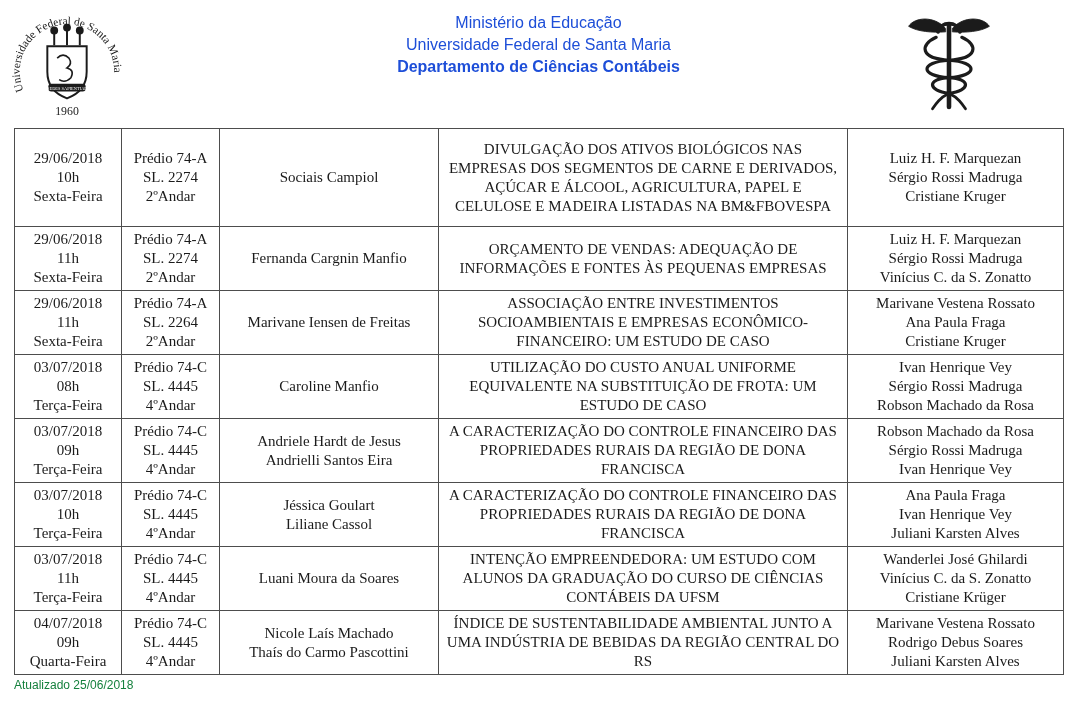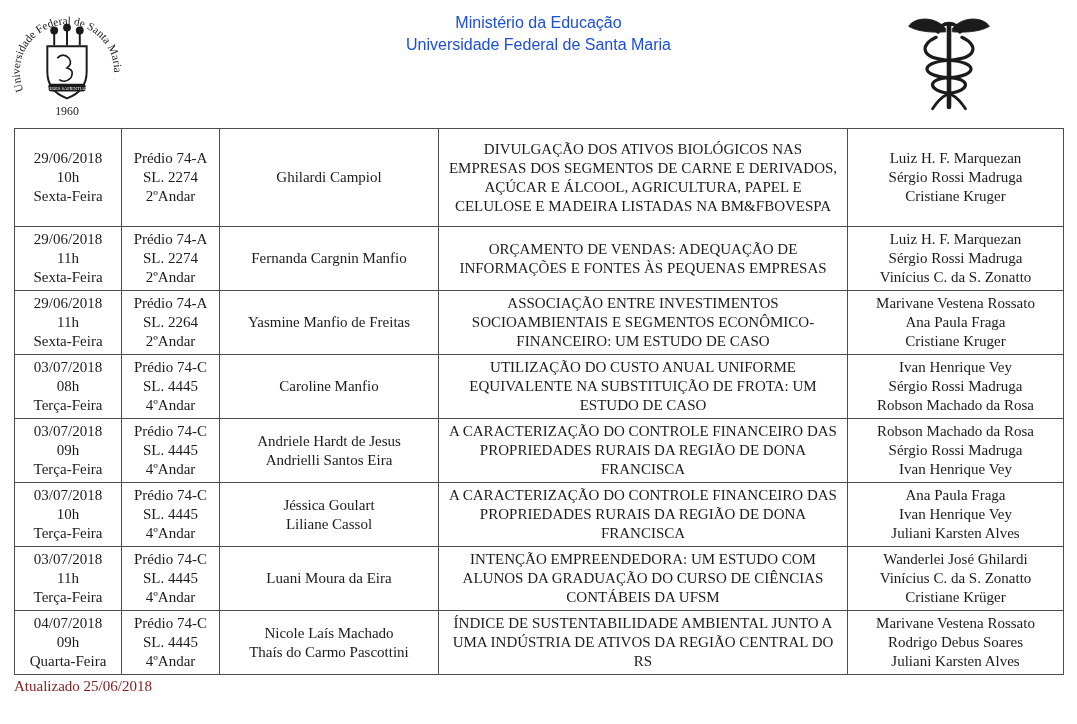--- a/index.html
+++ b/index.html
@@ -54,23 +54,23 @@
     padding:3px 6px;
     line-height:19px;
   }
   table.schedule tr{height:63px;margin-top:30px;}
   table.schedule tr:first-child{height:98px;}
   .prelines{white-space:pre-line;}
   
   .footer{
     position:absolute;
     left:14px; top:678px;
-    font-family:Liberation Serif, serif;
-    font-size:15px;
-    color:#7f1d1d;
+    font-family:Liberation Sans, sans-serif;
+    font-size:12px;
+    color:#15803d;
   }
   .seal svg, .caduceus svg{display:block;width:100%;height:100%;}
 </style>
 </head>
 <body>
 
 <div class="page">
 
   <div class="header">
 
@@ -98,20 +98,21 @@
           <rect x="41" y="81" width="38" height="8" rx="3" fill="#1b1b1b"></rect>
           <text x="60" y="87" text-anchor="middle" font-family="Liberation Serif, serif" font-size="4.5" fill="#ffffff">SEDES SAPIENTIAE</text>
         </g>
         <text x="60" y="113" text-anchor="middle" font-family="Liberation Serif, serif" font-size="12" fill="#1b1b1b">1960</text>
       </svg>
     </div>
 
     <div class="header-text">
       <div>Ministério da Educação</div>
       <div>Universidade Federal de Santa Maria</div>
+      <div class="dept">Departamento de Ciências Contábeis</div>
     </div>
 
     <div class="caduceus">
       <svg viewBox="0 0 100 120" xmlns="http://www.w3.org/2000/svg">
         <g stroke="#1b1b1b" fill="none" stroke-linecap="round">
 
           <path d="M46,22 C34,8 12,10 6,20 C16,26 32,27 46,26 Z" fill="#1b1b1b" stroke-width="1"></path>
           <path d="M54,22 C66,8 88,10 94,20 C84,26 68,27 54,26 Z" fill="#1b1b1b" stroke-width="1"></path>
 
           <path d="M38,26 C40,14 60,14 62,26" stroke-width="4"></path>
@@ -141,21 +142,21 @@
     <td>
       <div>29/06/2018</div>
       <div>10h</div>
       <div>Sexta-Feira</div>
     </td>
     <td>
       <div>Prédio 74-A</div>
       <div>SL. 2274</div>
       <div>2ºAndar</div>
     </td>
-    <td class="prelines">Ghilardi Campiol</td>
+    <td class="prelines">Sociais Campiol</td>
     <td>DIVULGAÇÃO DOS ATIVOS BIOLÓGICOS NAS EMPRESAS DOS SEGMENTOS DE CARNE E DERIVADOS, AÇÚCAR E ÁLCOOL, AGRICULTURA, PAPEL E CELULOSE E MADEIRA LISTADAS NA BM&amp;FBOVESPA</td>
     <td class="prelines">Luiz H. F. Marquezan
 Sérgio Rossi Madruga
 Cristiane Kruger</td>
   </tr>
 
   <tr>
     <td>
       <div>29/06/2018</div>
       <div>11h</div>
@@ -177,22 +178,22 @@
     <td>
       <div>29/06/2018</div>
       <div>11h</div>
       <div>Sexta-Feira</div>
     </td>
     <td>
       <div>Prédio 74-A</div>
       <div>SL. 2264</div>
       <div>2ºAndar</div>
     </td>
-    <td class="prelines">Yasmine Manfio de Freitas</td>
-    <td>ASSOCIAÇÃO ENTRE INVESTIMENTOS SOCIOAMBIENTAIS E SEGMENTOS ECONÔMICO-FINANCEIRO: UM ESTUDO DE CASO</td>
+    <td class="prelines">Marivane Iensen de Freitas</td>
+    <td>ASSOCIAÇÃO ENTRE INVESTIMENTOS SOCIOAMBIENTAIS E EMPRESAS ECONÔMICO-FINANCEIRO: UM ESTUDO DE CASO</td>
     <td class="prelines">Marivane Vestena Rossato
 Ana Paula Fraga
 Cristiane Kruger</td>
   </tr>
 
   <tr>
     <td>
       <div>03/07/2018</div>
       <div>08h</div>
       <div>Terça-Feira</div>
@@ -251,41 +252,41 @@
     <td>
       <div>03/07/2018</div>
       <div>11h</div>
       <div>Terça-Feira</div>
     </td>
     <td>
       <div>Prédio 74-C</div>
       <div>SL. 4445</div>
       <div>4ºAndar</div>
     </td>
-    <td class="prelines">Luani Moura da Eira</td>
+    <td class="prelines">Luani Moura da Soares</td>
     <td>INTENÇÃO EMPREENDEDORA: UM ESTUDO COM ALUNOS DA GRADUAÇÃO DO CURSO DE CIÊNCIAS CONTÁBEIS DA UFSM</td>
     <td class="prelines">Wanderlei José Ghilardi
 Vinícius C. da S. Zonatto
 Cristiane Krüger</td>
   </tr>
 
   <tr>
     <td>
       <div>04/07/2018</div>
       <div>09h</div>
       <div>Quarta-Feira</div>
     </td>
     <td>
       <div>Prédio 74-C</div>
       <div>SL. 4445</div>
       <div>4ºAndar</div>
     </td>
     <td class="prelines">Nicole Laís Machado
 Thaís do Carmo Pascottini</td>
-    <td>ÍNDICE DE SUSTENTABILIDADE AMBIENTAL JUNTO A UMA INDÚSTRIA DE ATIVOS DA REGIÃO CENTRAL DO RS</td>
+    <td>ÍNDICE DE SUSTENTABILIDADE AMBIENTAL JUNTO A UMA INDÚSTRIA DE BEBIDAS DA REGIÃO CENTRAL DO RS</td>
     <td class="prelines">Marivane Vestena Rossato
 Rodrigo Debus Soares
 Juliani Karsten Alves</td>
   </tr>
 </tbody>
   </table>
 
   <div class="footer">Atualizado 25/06/2018</div>
 
 </div>

